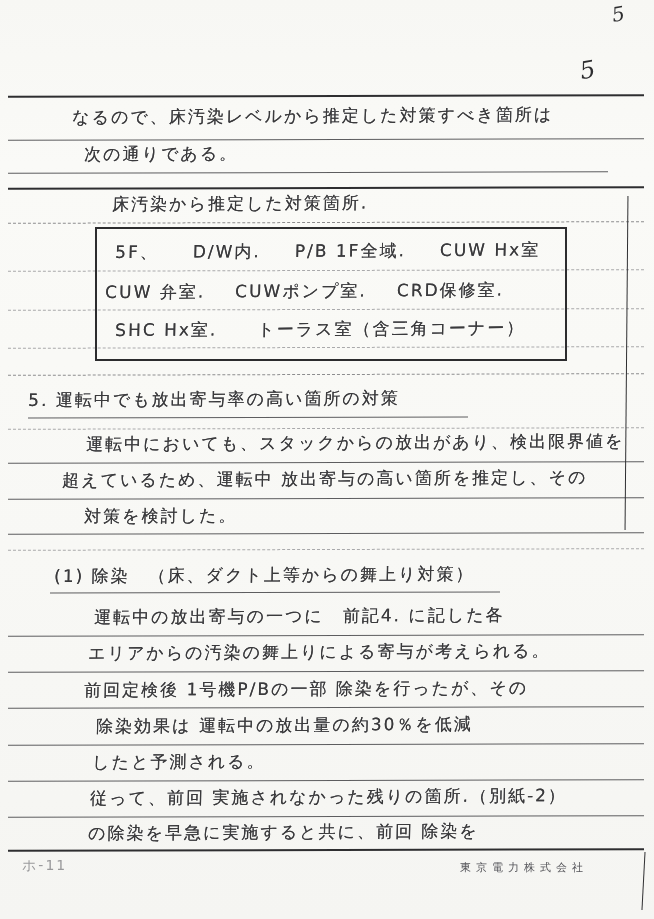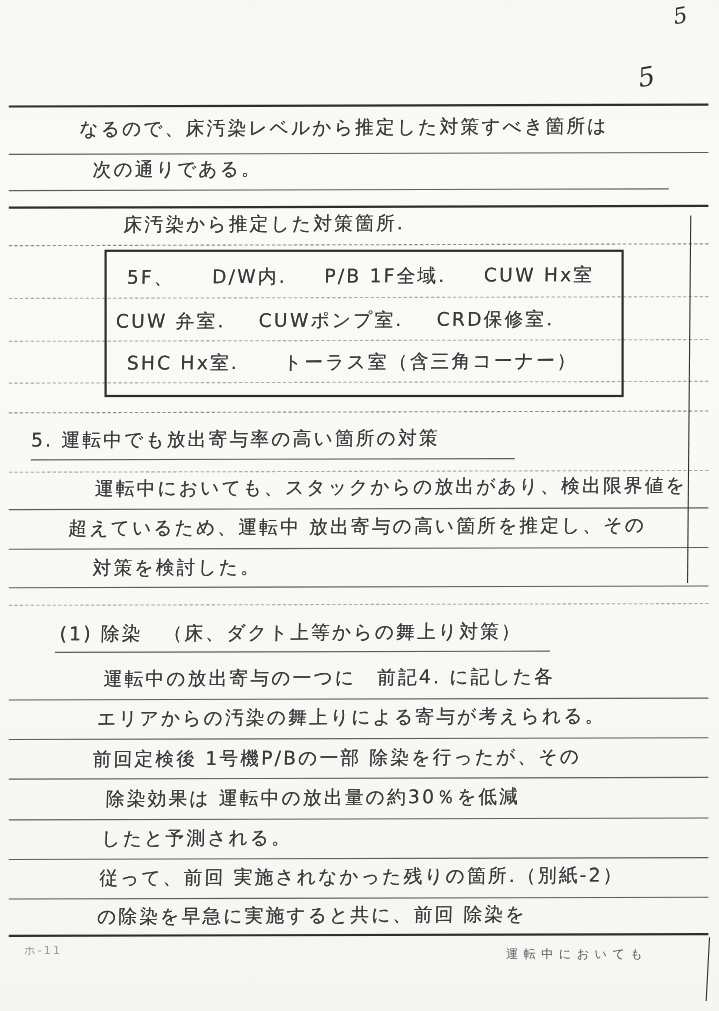--- a/index.html
+++ b/index.html
@@ -59,21 +59,21 @@
   .corner-num {
     position: absolute;
     font-family: "DejaVu Serif", serif;
     font-style: italic;
     color: #2e2e30;
     transform: rotate(-10deg);
   }
   .footer-code {
     position: absolute;
     left: 22px; top: 857px;
-    font-size: 10px;
+    font-size: 14px;
     letter-spacing: 2px;
     color: #9a9a9c;
   }
   .footer-company {
     position: absolute;
     left: 460px; top: 860px;
     font-size: 11px;
     letter-spacing: 5px;
     color: #55555a;
   }
@@ -144,15 +144,15 @@
   <div class="hw" style="left:54px; top:565px;">(1) 除染　（床、ダクト上等からの舞上り対策）</div>
   <div class="hw" style="left:94px; top:606px;">運転中の放出寄与の一つに　前記4. に記した各</div>
   <div class="hw" style="left:88px; top:642px;">エリアからの汚染の舞上りによる寄与が考えられる。</div>
   <div class="hw" style="left:84px; top:679px;">前回定検後 1号機P/Bの一部 除染を行ったが、その</div>
   <div class="hw" style="left:96px; top:715px;">除染効果は 運転中の放出量の約30％を低減</div>
   <div class="hw" style="left:92px; top:751px;">したと予測される。</div>
   <div class="hw" style="left:90px; top:787px;">従って、前回 実施されなかった残りの箇所.（別紙-2）</div>
   <div class="hw" style="left:88px; top:822px;">の除染を早急に実施すると共に、前回 除染を</div>
 
   <div class="footer-code">ホ-11</div>
-  <div class="footer-company">運転中においても</div>
+  <div class="footer-company">東京電力株式会社</div>
 
 </div>
 
 </body></html>

